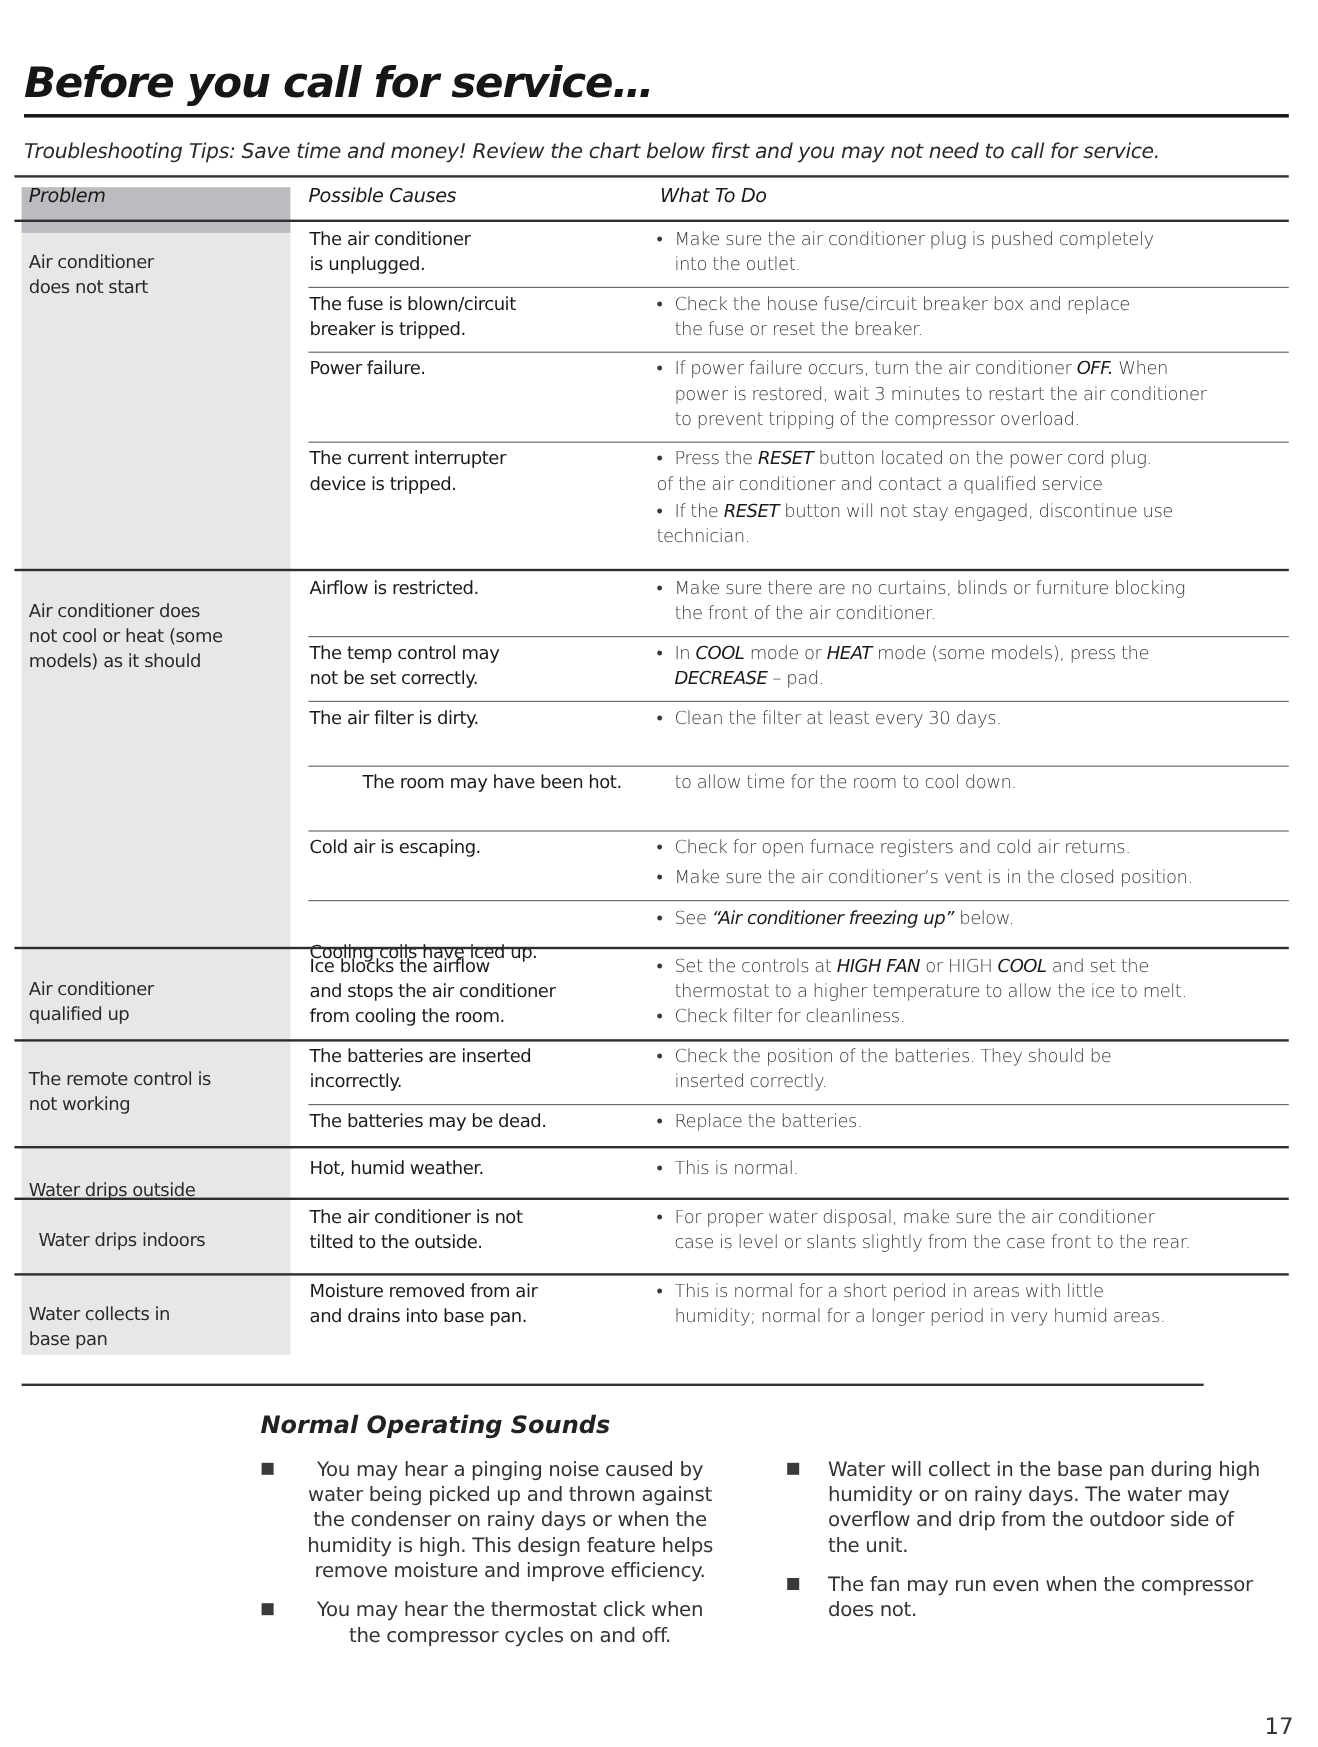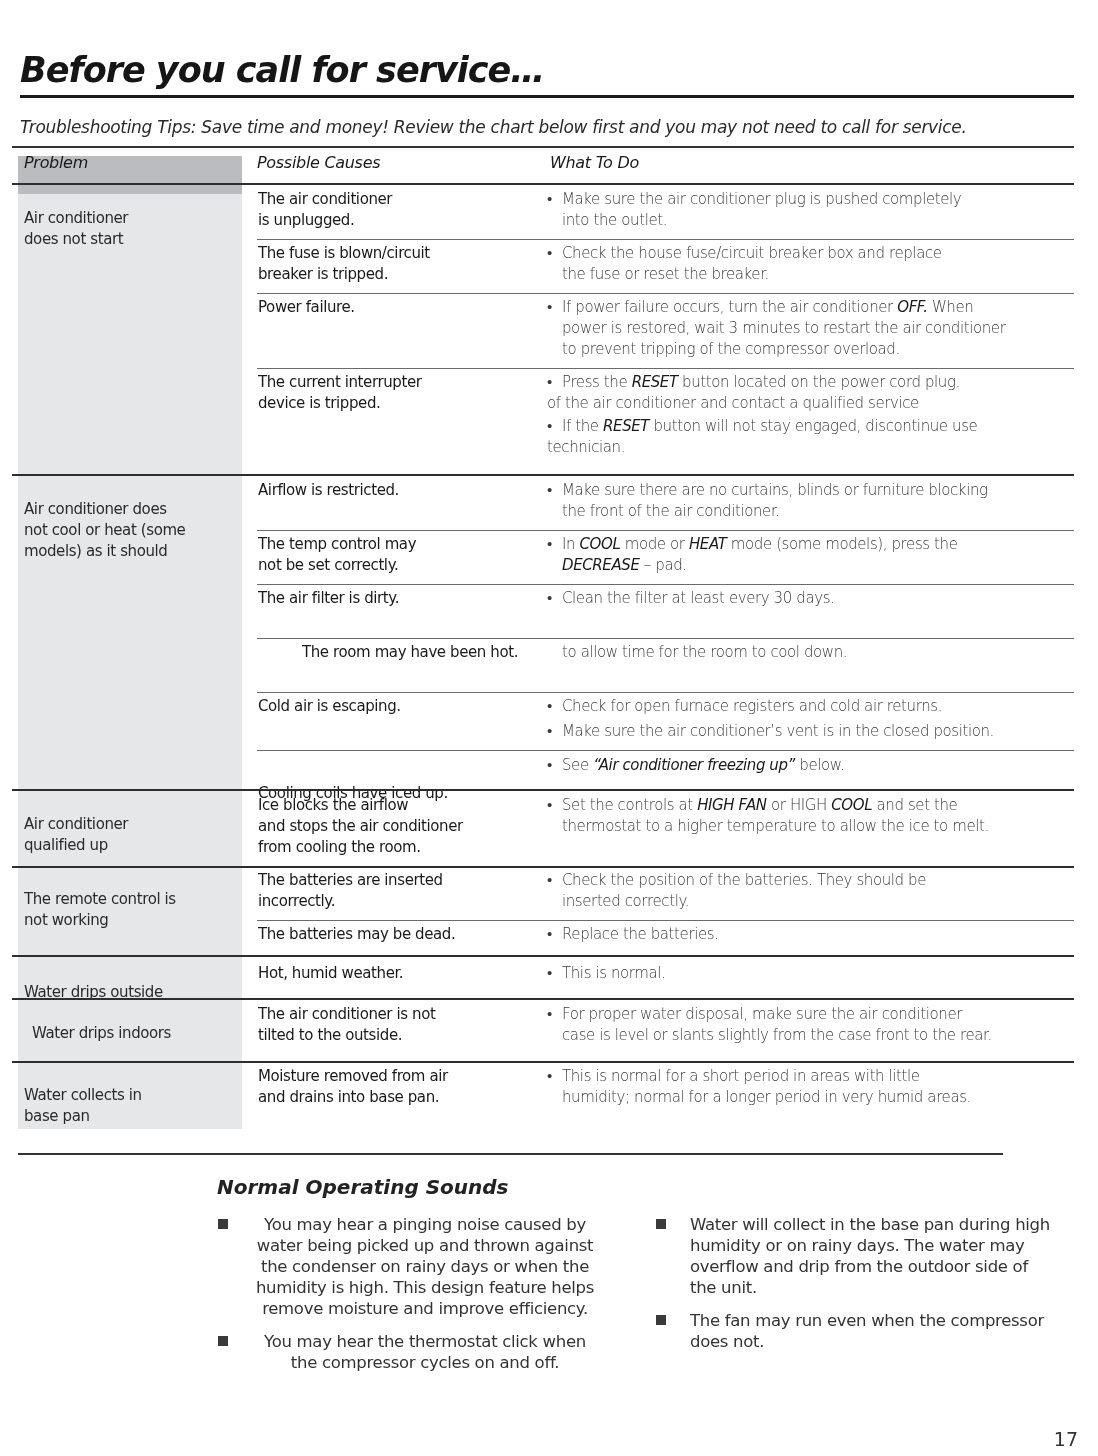--- a/index.html
+++ b/index.html
@@ -169,20 +169,21 @@
       <div>qualified up</div>
     </div>
     <div class="cell cause" style="left: 258px; top: 795px; width: 270px;">
       <div>Ice blocks the airflow</div>
       <div>and stops the air conditioner</div>
       <div>from cooling the room.</div>
     </div>
     <div class="cell todo" style="left: 547px; top: 795px; width: 520px;">
       <div class="line"><span class="bullet">•</span>Set the controls at <b>HIGH FAN</b> or HIGH <b>COOL</b> and set the</div>
       <div class="indent">thermostat to a higher temperature to allow the ice to melt.</div>
+      <div class="line"><span class="bullet">•</span>Check filter for cleanliness.</div>
     </div>
     <div class="rule" style="left: 12px; top: 866px; width: 1062px;"></div>
     <div class="cell problem" style="left: 24px; top: 870px; width: 210px;">
       <div>The remote control is</div>
       <div>not working</div>
     </div>
     <div class="cell cause" style="left: 258px; top: 870px; width: 270px;">
       <div>The batteries are inserted</div>
       <div>incorrectly.</div>
     </div>

